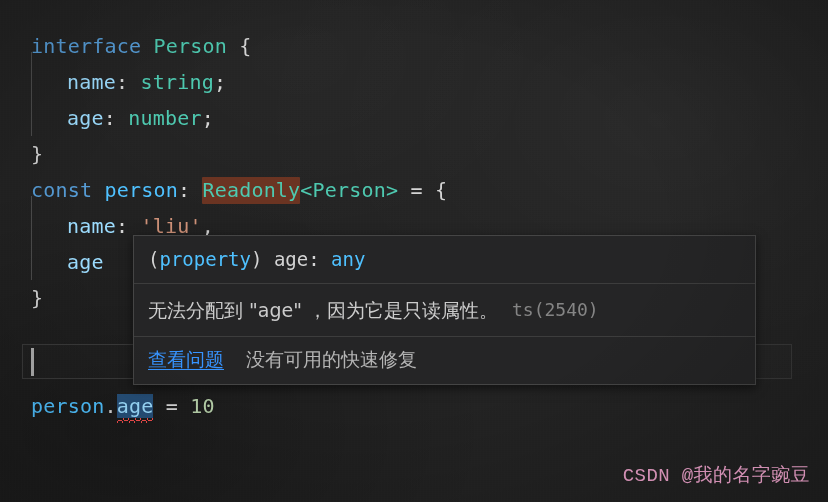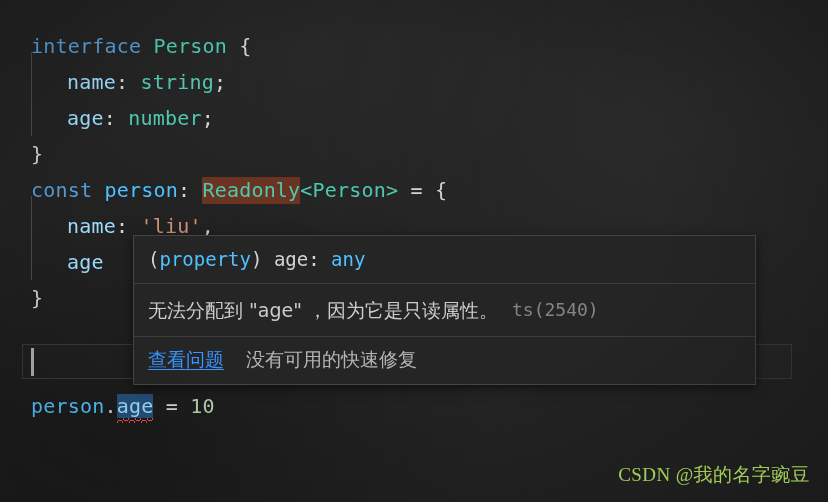--- a/index.html
+++ b/index.html
@@ -178,23 +178,23 @@
   }
   #tt-actions .nofix {
     color: #b4b4b4;
   }
 
   
   #watermark {
     position: absolute;
     right: 18px;
     bottom: 14px;
-    font-family: Liberation Serif, serif;
-    font-size: 19px;
-    color: #bef264;
+    font-family: Liberation Mono, monospace;
+    font-size: 19px;
+    color: #f9a8d4;
     opacity: 0.82;
     letter-spacing: 0.4px;
     white-space: nowrap;
   }
 </style>
 </head>
 <body>
 
 <div id="screen">
 

